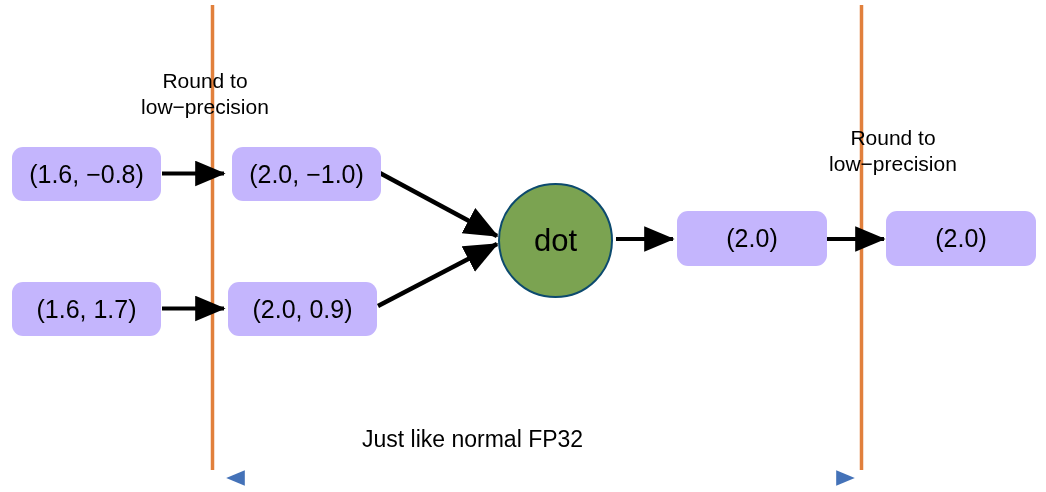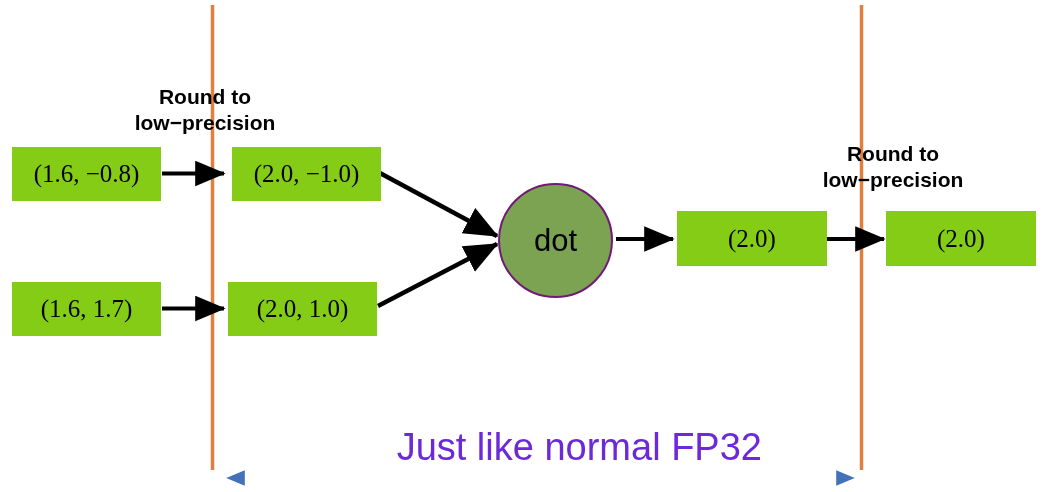--- a/index.html
+++ b/index.html
@@ -19,57 +19,57 @@
   }
   svg.layer {
     position: absolute;
     left: 0;
     top: 0;
     width: 1046px;
     height: 492px;
   }
   .value-box {
     position: absolute;
-    background: #84cc16;
+    background: #c4b5fd;
     display: flex;
     align-items: center;
     justify-content: center;
     color: #000000;
     font-size: 25px;
-    font-family: Liberation Serif, serif;
+    font-family: Liberation Sans, sans-serif;
     letter-spacing: 0px;
     white-space: nowrap;
+    border-radius: 11px;
   }
   .node-circle {
     position: absolute;
     background: #7ba351;
-    border: 2px solid #701a75;
+    border: 2px solid #0c4a6e;
     border-radius: 50%;
     box-sizing: border-box;
     display: flex;
     align-items: center;
     justify-content: center;
     font-size: 31px;
     color: #000000;
   }
   .round-label {
     position: absolute;
     text-align: center;
-    font-weight: bold;
+    font-weight: normal;
     font-size: 21px;
     line-height: 26px;
     color: #000000;
     white-space: pre-line;
-    margin-top: 16px;
   }
   .span-caption {
     position: absolute;
-    text-align: right;
-    font-size: 38px;
-    color: #6d28d9;
+    text-align: left;
+    font-size: 23px;
+    color: #000000;
     white-space: nowrap;
   }
 </style>
 </head>
 <body>
 
 <div id="canvas">
 
   <svg class="layer" viewBox="0 0 1046 492">
     <defs>
@@ -114,21 +114,21 @@
 
   <div class="round-label" style="left:798px; top:125px; width:190px;">Round to
 low−precision</div>
 
   <div class="value-box" style="left:12px; top:147px; width:149px; height:54px;">(1.6, −0.8)</div>
 
   <div class="value-box" style="left:12px; top:282px; width:149px; height:54px;text-align:center;">(1.6, 1.7)</div>
 
   <div class="value-box" style="left:232px; top:147px; width:149px; height:54px;">(2.0, −1.0)</div>
 
-  <div class="value-box" style="left:228px; top:282px; width:149px; height:54px;">(2.0, 1.0)</div>
+  <div class="value-box" style="left:228px; top:282px; width:149px; height:54px;">(2.0, 0.9)</div>
 
   <div class="value-box" style="left:677px; top:211px; width:150px; height:55px;">(2.0)</div>
 
   <div class="value-box" style="left:886px; top:211px; width:150px; height:55px;">(2.0)</div>
 
   <div class="node-circle" style="left:498px; top:183px; width:115px; height:115px;">dot</div>
 
   <div class="span-caption" style="left:362px; top:426px; width:400px;">Just like normal FP32</div>
 
 </div>

